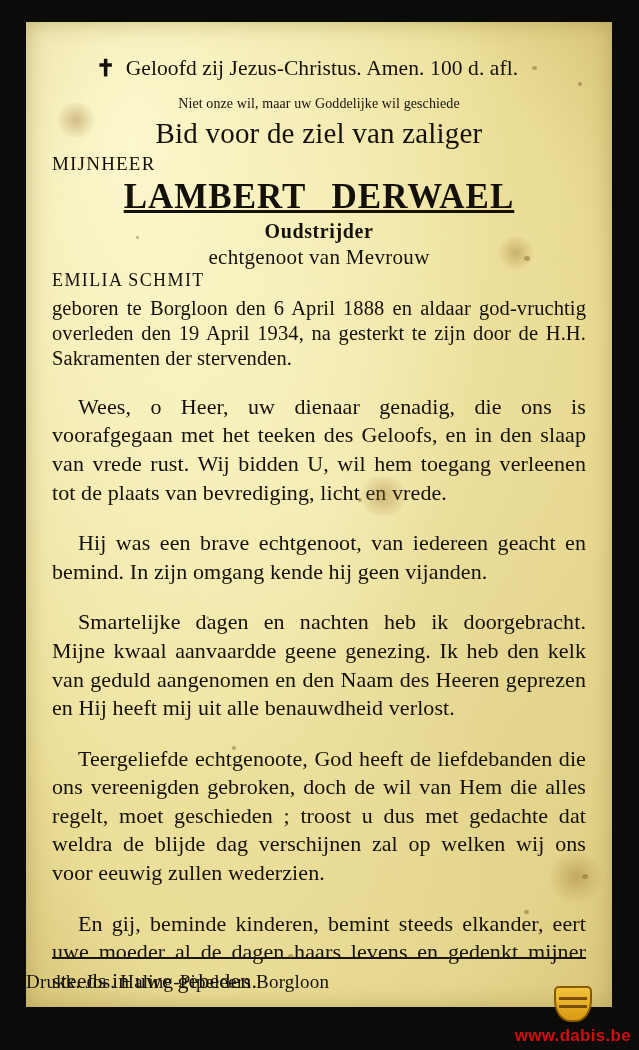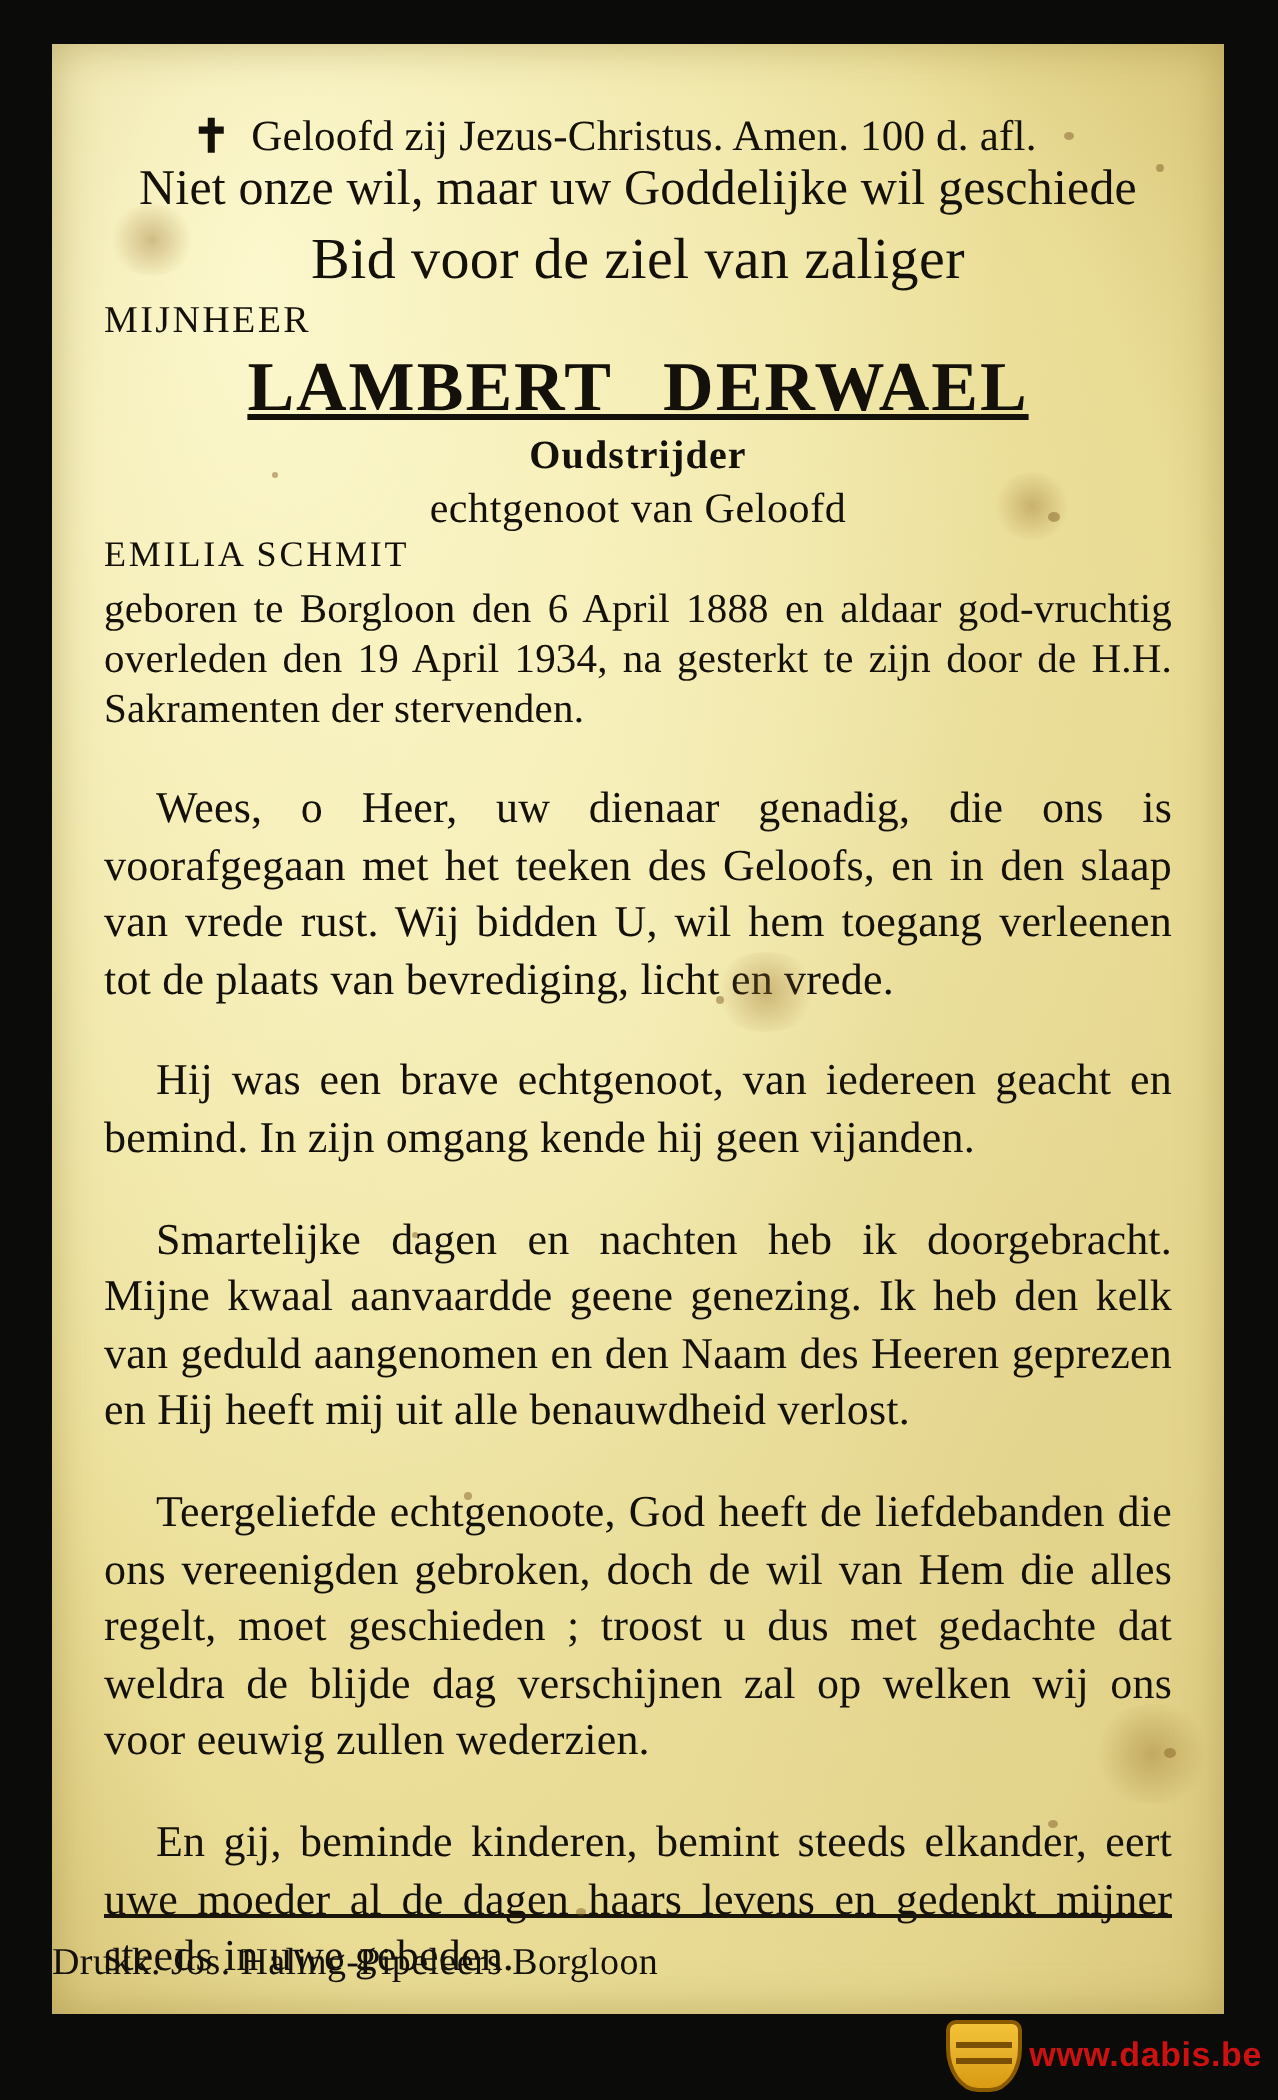--- a/index.html
+++ b/index.html
@@ -67,22 +67,22 @@
   }
   .cross {
     position: absolute;
     left: 44px;
     top: 1px;
     font-size: 23px;
     font-weight: 700;
     line-height: 1;
   }
   .head-line.l2 {
-    font-size: 25px;
-    margin-top: 1px;
+    font-size: 14px;
+    margin-top: 16px;
   }
   .bid {
     text-align: center;
     font-size: 29px;
     margin-top: 5px;
     letter-spacing: 0.2px;
   }
   .mijnheer {
     text-align: left;
     font-size: 19px;
@@ -154,20 +154,21 @@
     font-size: 19px;
     letter-spacing: 0.2px;
   }
   .watermark {
     position: absolute;
     right: 8px;
     bottom: 4px;
     display: flex;
     align-items: center;
     gap: 4px;
+    flex-direction: column;
   }
   .wm-shield {
     width: 34px;
     height: 32px;
     background: linear-gradient(#f3c33a, #d89a12);
     border: 2px solid #8a5a00;
     border-radius: 5px 5px 16px 16px / 5px 5px 22px 22px;
     position: relative;
     overflow: hidden;
   }
@@ -199,21 +200,21 @@
       <div class="head-line l1">
         <span class="cross">✝</span>
         <span>Geloofd zij Jezus-Christus. Amen. 100 d. afl.</span>
       </div>
       <div class="head-line l2">Niet onze wil, maar uw Goddelijke wil geschiede</div>
 
       <div class="bid">Bid voor de ziel van zaliger</div>
       <div class="mijnheer">MIJNHEER</div>
       <div class="name">LAMBERT   DERWAEL</div>
       <div class="subtitle">Oudstrijder</div>
-      <div class="spouse-line">echtgenoot van Geloofd</div>
+      <div class="spouse-line">echtgenoot van Mevrouw</div>
       <div class="spouse-name">EMILIA SCHMIT</div>
       <div class="dates">geboren te Borgloon den 6 April 1888 en aldaar god-vruchtig overleden den 19 April 1934, na gesterkt te zijn door de H.H. Sakramenten der stervenden.</div>
 
       <div class="body">
         <p class="para">Wees, o Heer, uw dienaar genadig, die ons is voorafgegaan met het teeken des Geloofs, en in den slaap van vrede rust. Wij bidden U, wil hem toegang verleenen tot de plaats van bevrediging, licht en vrede.</p>
         <p class="para">Hij was een brave echtgenoot, van iedereen geacht en bemind. In zijn omgang kende hij geen vijanden.</p>
         <p class="para">Smartelijke dagen en nachten heb ik doorgebracht. Mijne kwaal aanvaardde geene genezing. Ik heb den kelk van geduld aangenomen en den Naam des Heeren geprezen en Hij heeft mij uit alle benauwdheid verlost.</p>
         <p class="para">Teergeliefde echtgenoote, God heeft de liefdebanden die ons vereenigden gebroken, doch de wil van Hem die alles regelt, moet geschieden ; troost u dus met gedachte dat weldra de blijde dag verschijnen zal op welken wij ons voor eeuwig zullen wederzien.</p>
         <p class="para">En gij, beminde kinderen, bemint steeds elkander, eert uwe moeder al de dagen haars levens en gedenkt mijner steeds in uwe gebeden.</p>
       </div>

